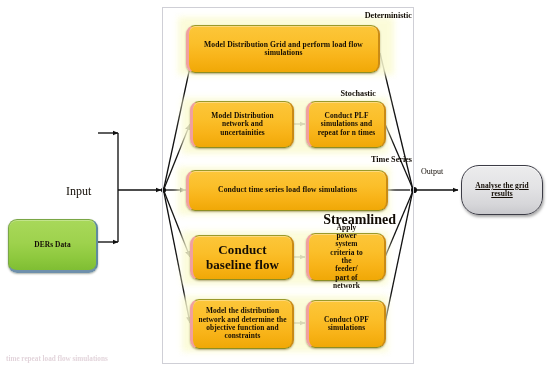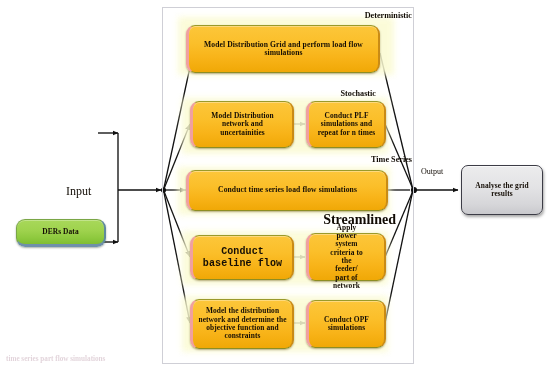--- a/index.html
+++ b/index.html
@@ -59,24 +59,25 @@
     background:linear-gradient(180deg,#a8d85a 0%,#9ed24d 45%,#8ec93e 75%,#7fbe33 100%);
     border-top:1.5px solid #7aa646;
     border-left:1.5px solid #7aa646;
     border-right:2px solid #5f8a9e;
     border-bottom:3px solid #6f90ab;
     box-shadow:0 1px 2px rgba(40,60,40,.4), inset 0 1px 0 rgba(255,255,255,.3);
   }
 
   
   .grey{
-    border-radius:7px;
+    border-radius:18px;
     background:linear-gradient(180deg,#ececed 0%,#e3e3e5 45%,#d6d6d9 80%,#c9c9cd 100%);
     border:1.5px solid #3c3c46;
     box-shadow:1px 2px 3px rgba(0,0,0,.35), inset 0 1px 0 rgba(255,255,255,.7);
+    text-decoration:underline;
   }
 
   
   .caption{
     position:absolute;z-index:6;
     font-weight:bold;
     color:#110b04;
     text-align:right;
     white-space:nowrap;
   }
@@ -159,36 +160,36 @@
   <div class="glow" style="left:182px;top:296px;width:206px;height:56px;"></div>
 
   <div class="panel" style="left:162px;top:7px;width:250px;height:355px;"></div>
 
   <div class="caption" style="left:162px;top:11px;width:250px;font-size:8.2px;">Deterministic</div>
   <div class="caption" style="left:162px;top:89px;width:214px;font-size:8.2px;">Stochastic</div>
   <div class="caption" style="left:162px;top:155px;width:250px;font-size:8.2px;">Time Series</div>
   <div class="caption" style="left:162px;top:212px;width:234px;font-size:14px;">Streamlined</div>
 
 
-  <div class="node green" style="left:16px;top:219px;width:90px;height:28px;font-size:7.4px;padding:0 5px;">DERs Data</div>
+  <div class="node green" style="left:8px;top:219px;width:90px;height:54px;font-size:7.4px;padding:0 5px;">DERs Data</div>
 
   <div class="flabel" style="left:66px;top:184px;font-size:12px;">Input</div>
 
   <div class="node gold" style="left:186px;top:25px;width:194px;height:48px;font-size:7.6px;padding:0 12px;">Model Distribution Grid and perform load flow simulations</div>
 
   <div class="node gold" style="left:190px;top:101px;width:104px;height:47px;font-size:7.4px;padding:0 7px;">Model Distribution network and uncertainities</div>
   <div class="node gold" style="left:306px;top:101px;width:80px;height:47px;font-size:7.4px;padding:0 5px;">Conduct PLF simulations and repeat for  n times</div>
 
   <div class="node gold" style="left:186px;top:170px;width:202px;height:41px;font-size:7.6px;padding:4px 10px;">Conduct time series load flow simulations</div>
 
-  <div class="node gold" style="left:190px;top:235px;width:104px;height:45px;font-size:10px;padding:0 6px;font-family:Liberation Mono, monospace;">Conduct baseline flow</div>
+  <div class="node gold" style="left:190px;top:235px;width:104px;height:45px;font-size:13px;padding:0 6px;">Conduct baseline flow</div>
   <div class="node gold" style="left:306px;top:233px;width:80px;height:48px;font-size:7.4px;padding:0 21px;">Apply power system criteria to the feeder/ part of network</div>
 
   <div class="node gold" style="left:190px;top:299px;width:104px;height:50px;font-size:7.4px;padding:0 1px;">Model the distribution network and determine the objective function and constraints</div>
   <div class="node gold" style="left:306px;top:300px;width:80px;height:48px;font-size:7.4px;padding:1px 5px;">Conduct OPF simulations</div>
 
   <div class="flabel" style="left:421px;top:167px;font-size:8px;">Output</div>
 
   <div class="node grey" style="left:461px;top:165px;width:82px;height:50px;font-size:7.4px;padding:0 4px;">Analyse the grid results</div>
 
-  <div class="artifact" style="left:6px;top:355px;font-size:7.2px;">time series part flow simulations</div>
+  <div class="artifact" style="left:6px;top:355px;font-size:7.2px;">time repeat load flow simulations</div>
 
 </div>
 
 </body></html>

